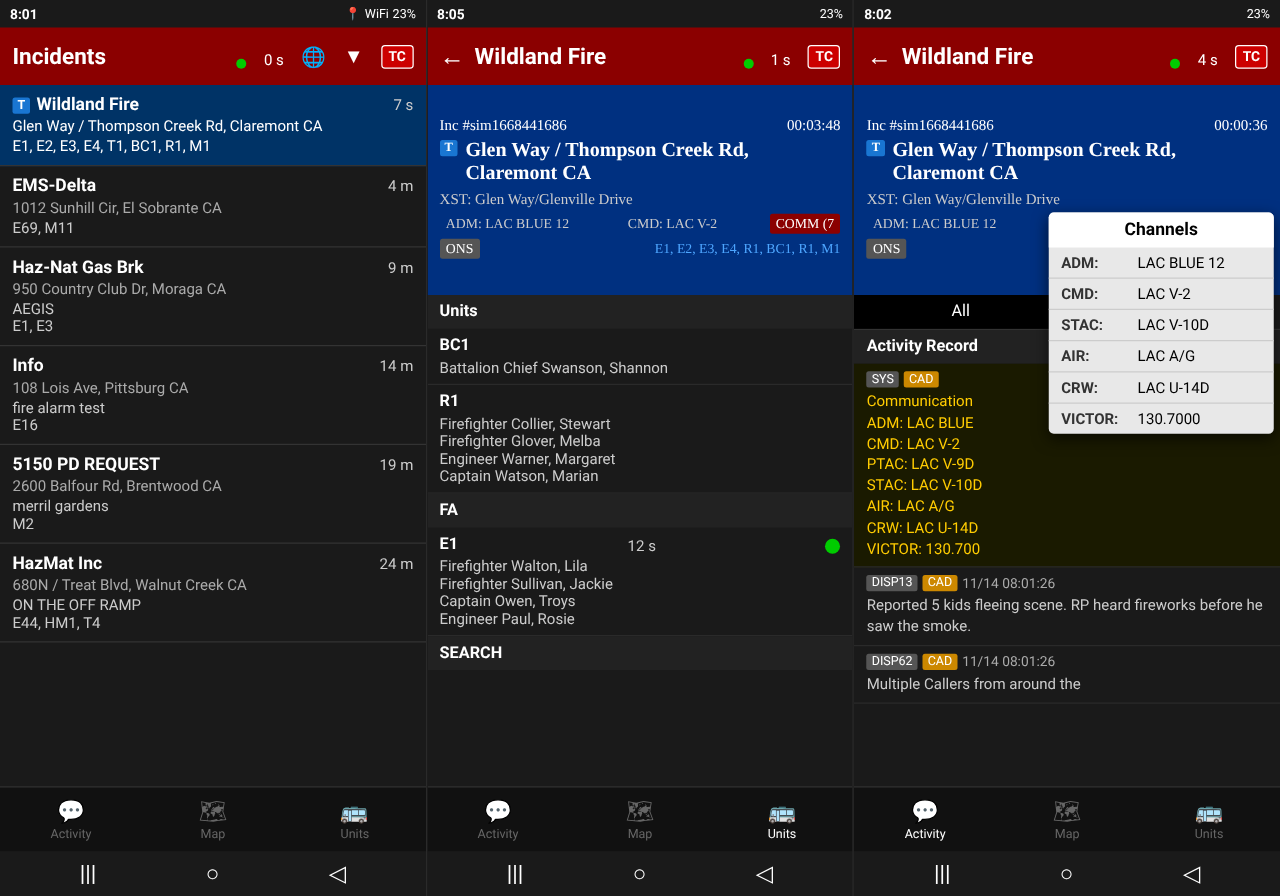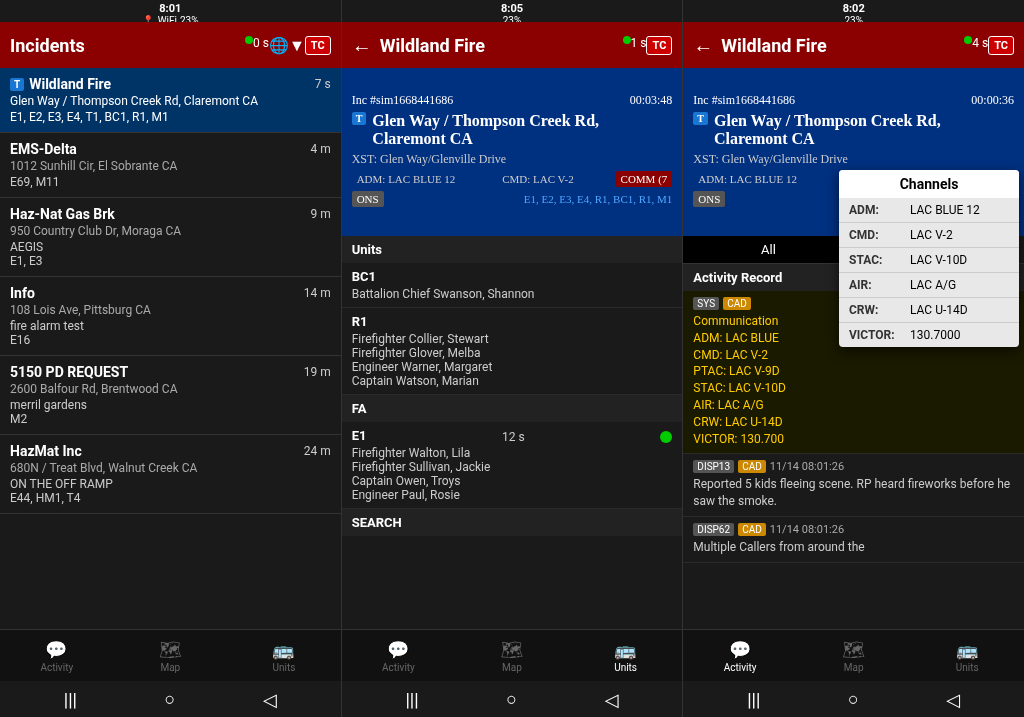--- a/index.html
+++ b/index.html
@@ -30,21 +30,20 @@
     .screen:last-child { border-right: none; }
 
     
     .status-bar {
       background: #1a1a1a;
       display: flex;
       justify-content: space-between;
       align-items: center;
       padding: 2px 8px;
       height: 22px;
-      flex-direction: column;
     }
     .status-bar .time {
       color: #fff;
       font-size: 11px;
       font-weight: bold;
     }
     .status-bar .icons {
       display: flex;
       align-items: center;
       gap: 3px;
@@ -67,22 +66,22 @@
       font-weight: bold;
       flex: 1;
     }
     .app-header .back-arrow {
       color: #fff;
       font-size: 20px;
       cursor: pointer;
     }
     .app-header .header-icons {
       display: flex;
-      align-items: flex-start;
-      gap: 0;
+      align-items: flex-end;
+      gap: 14px;
     }
     .green-dot {
       width: 8px;
       height: 8px;
       background: #00cc00;
       border-radius: 50%;
       display: inline-block;
     }
     .timer-text {
       color: #fff;

